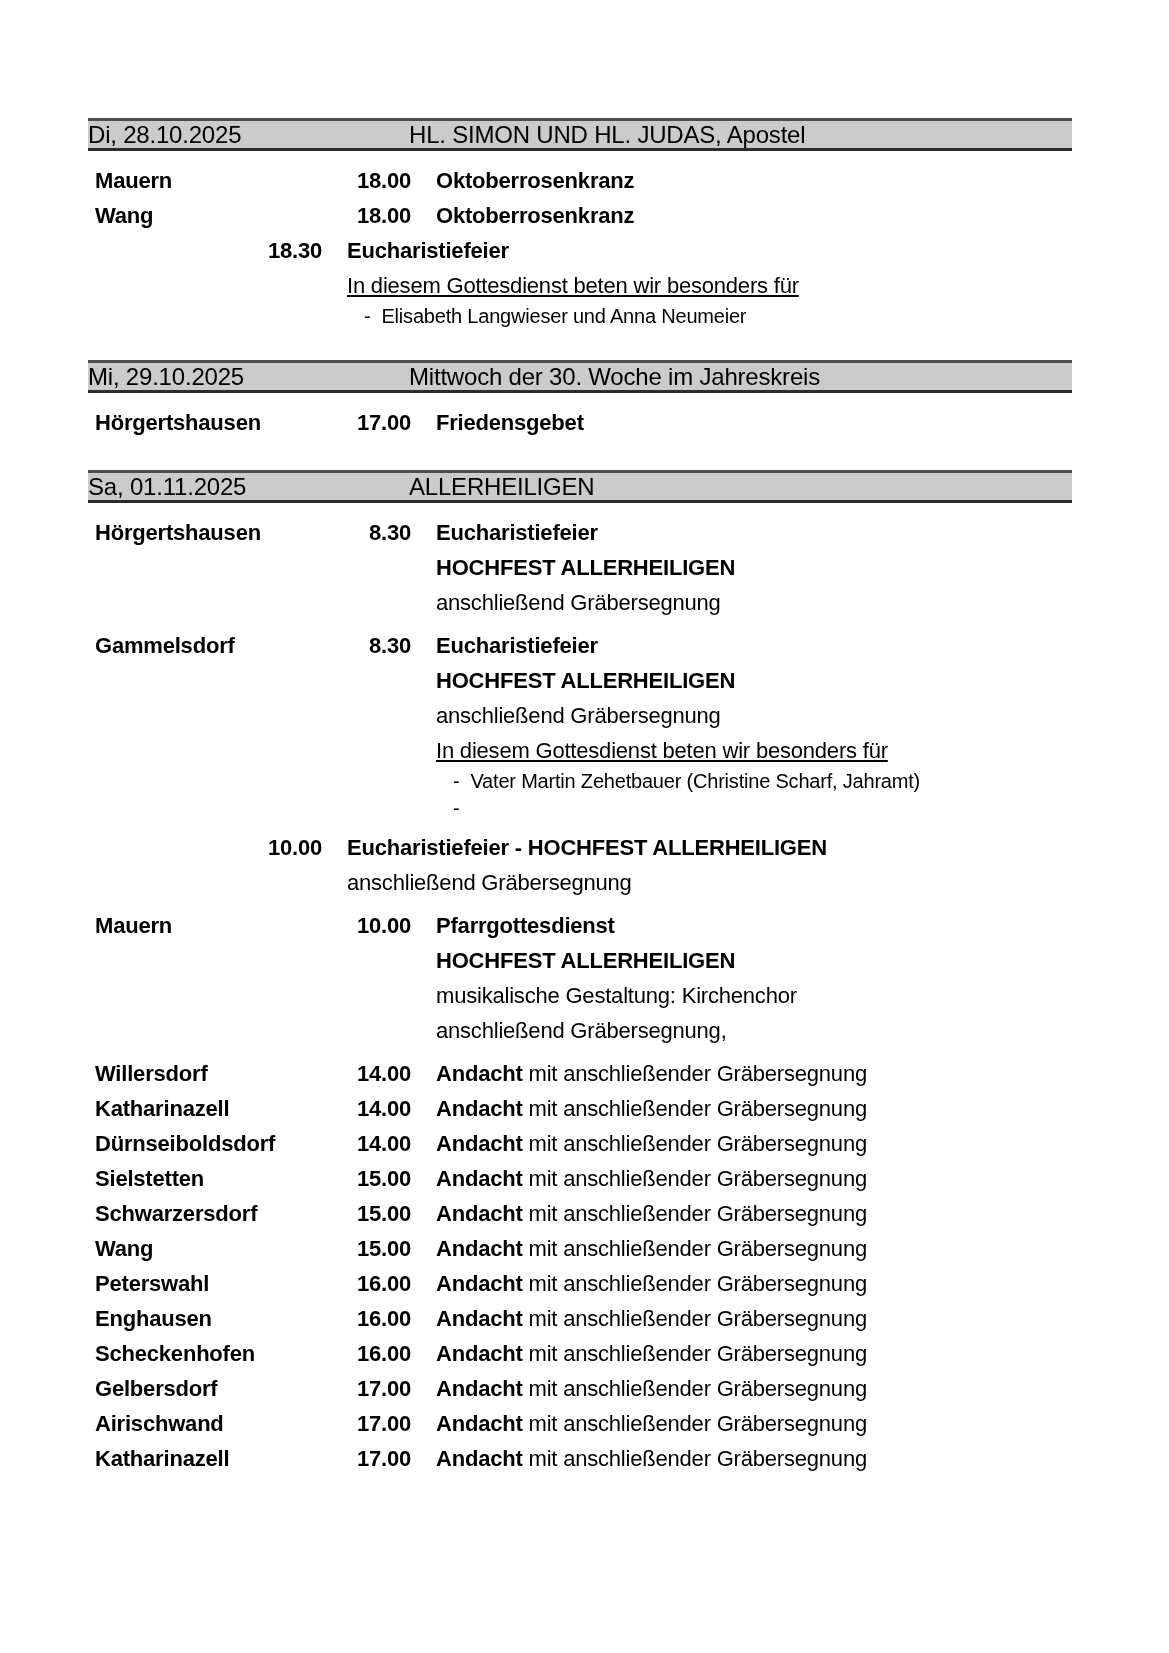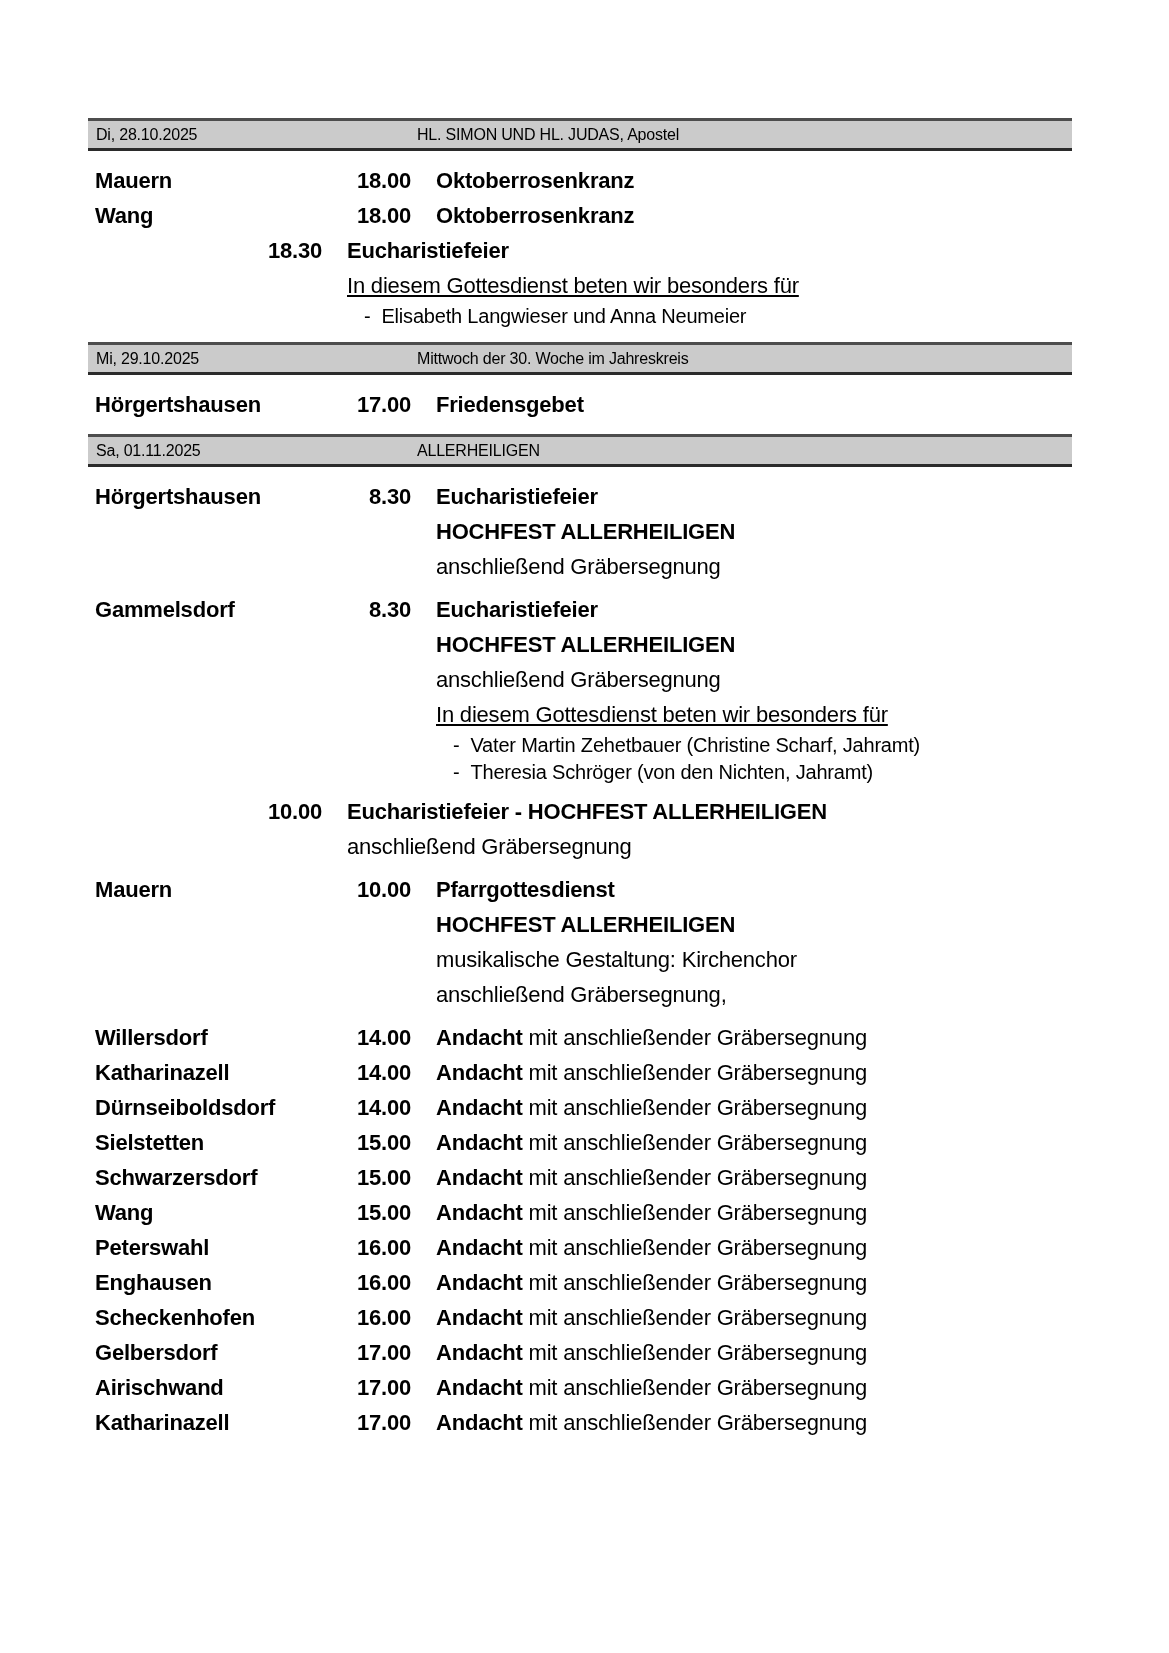--- a/index.html
+++ b/index.html
@@ -14,33 +14,33 @@
     background: #ffffff;
     overflow: hidden;
     font-family: "Liberation Sans", sans-serif;
     color: #000000;
   }
   .content {
     margin: 0 97px 0 88px;
     padding-top: 118px;
   }
   .section + .section {
-    margin-top: 12px;
+    margin-top: 30px;
   }
   .section-header {
     display: grid;
     grid-template-columns: 321px 1fr;
     align-items: center;
     box-sizing: content-box;
     height: 27px;
-    padding-left: 8px;
+    padding-left: 0;
     background: #cbcbcb;
     border-top: 3px solid #4d4d4d;
     border-bottom: 3px solid #2b2b2b;
-    font-size: 16px;
+    font-size: 24px;
     line-height: 27px;
     margin-bottom: 12px;
     letter-spacing: -0.2px;
   }
   .section-date, .section-title {
     white-space: nowrap;
   }
   .entry {
     display: grid;
     grid-template-columns: 227px 89px 1fr;
@@ -156,21 +156,20 @@
             <div class="line bold">Eucharistiefeier</div>
             <div class="line bold">HOCHFEST ALLERHEILIGEN</div>
             <div class="line plain">anschließend Gräbersegnung</div>
             <div class="line intro">In diesem Gottesdienst beten wir besonders für</div>
             <div class="line bullet">
               <span class="dash">-</span>
               <span class="bullet-text">Vater Martin Zehetbauer (Christine Scharf, Jahramt)</span>
             </div>
             <div class="line bullet">
               <span class="dash">-</span>
-              <span class="bullet-text">Theresia Schröger (von den Nichten, Jahramt)</span>
             </div>
           </div>
         </div>
         <div class="entry multi">
           <span class="time">10.00</span>
           <div class="desc">
             <div class="line bold">Eucharistiefeier - HOCHFEST ALLERHEILIGEN</div>
             <div class="line plain">anschließend Gräbersegnung</div>
           </div>
         </div>

